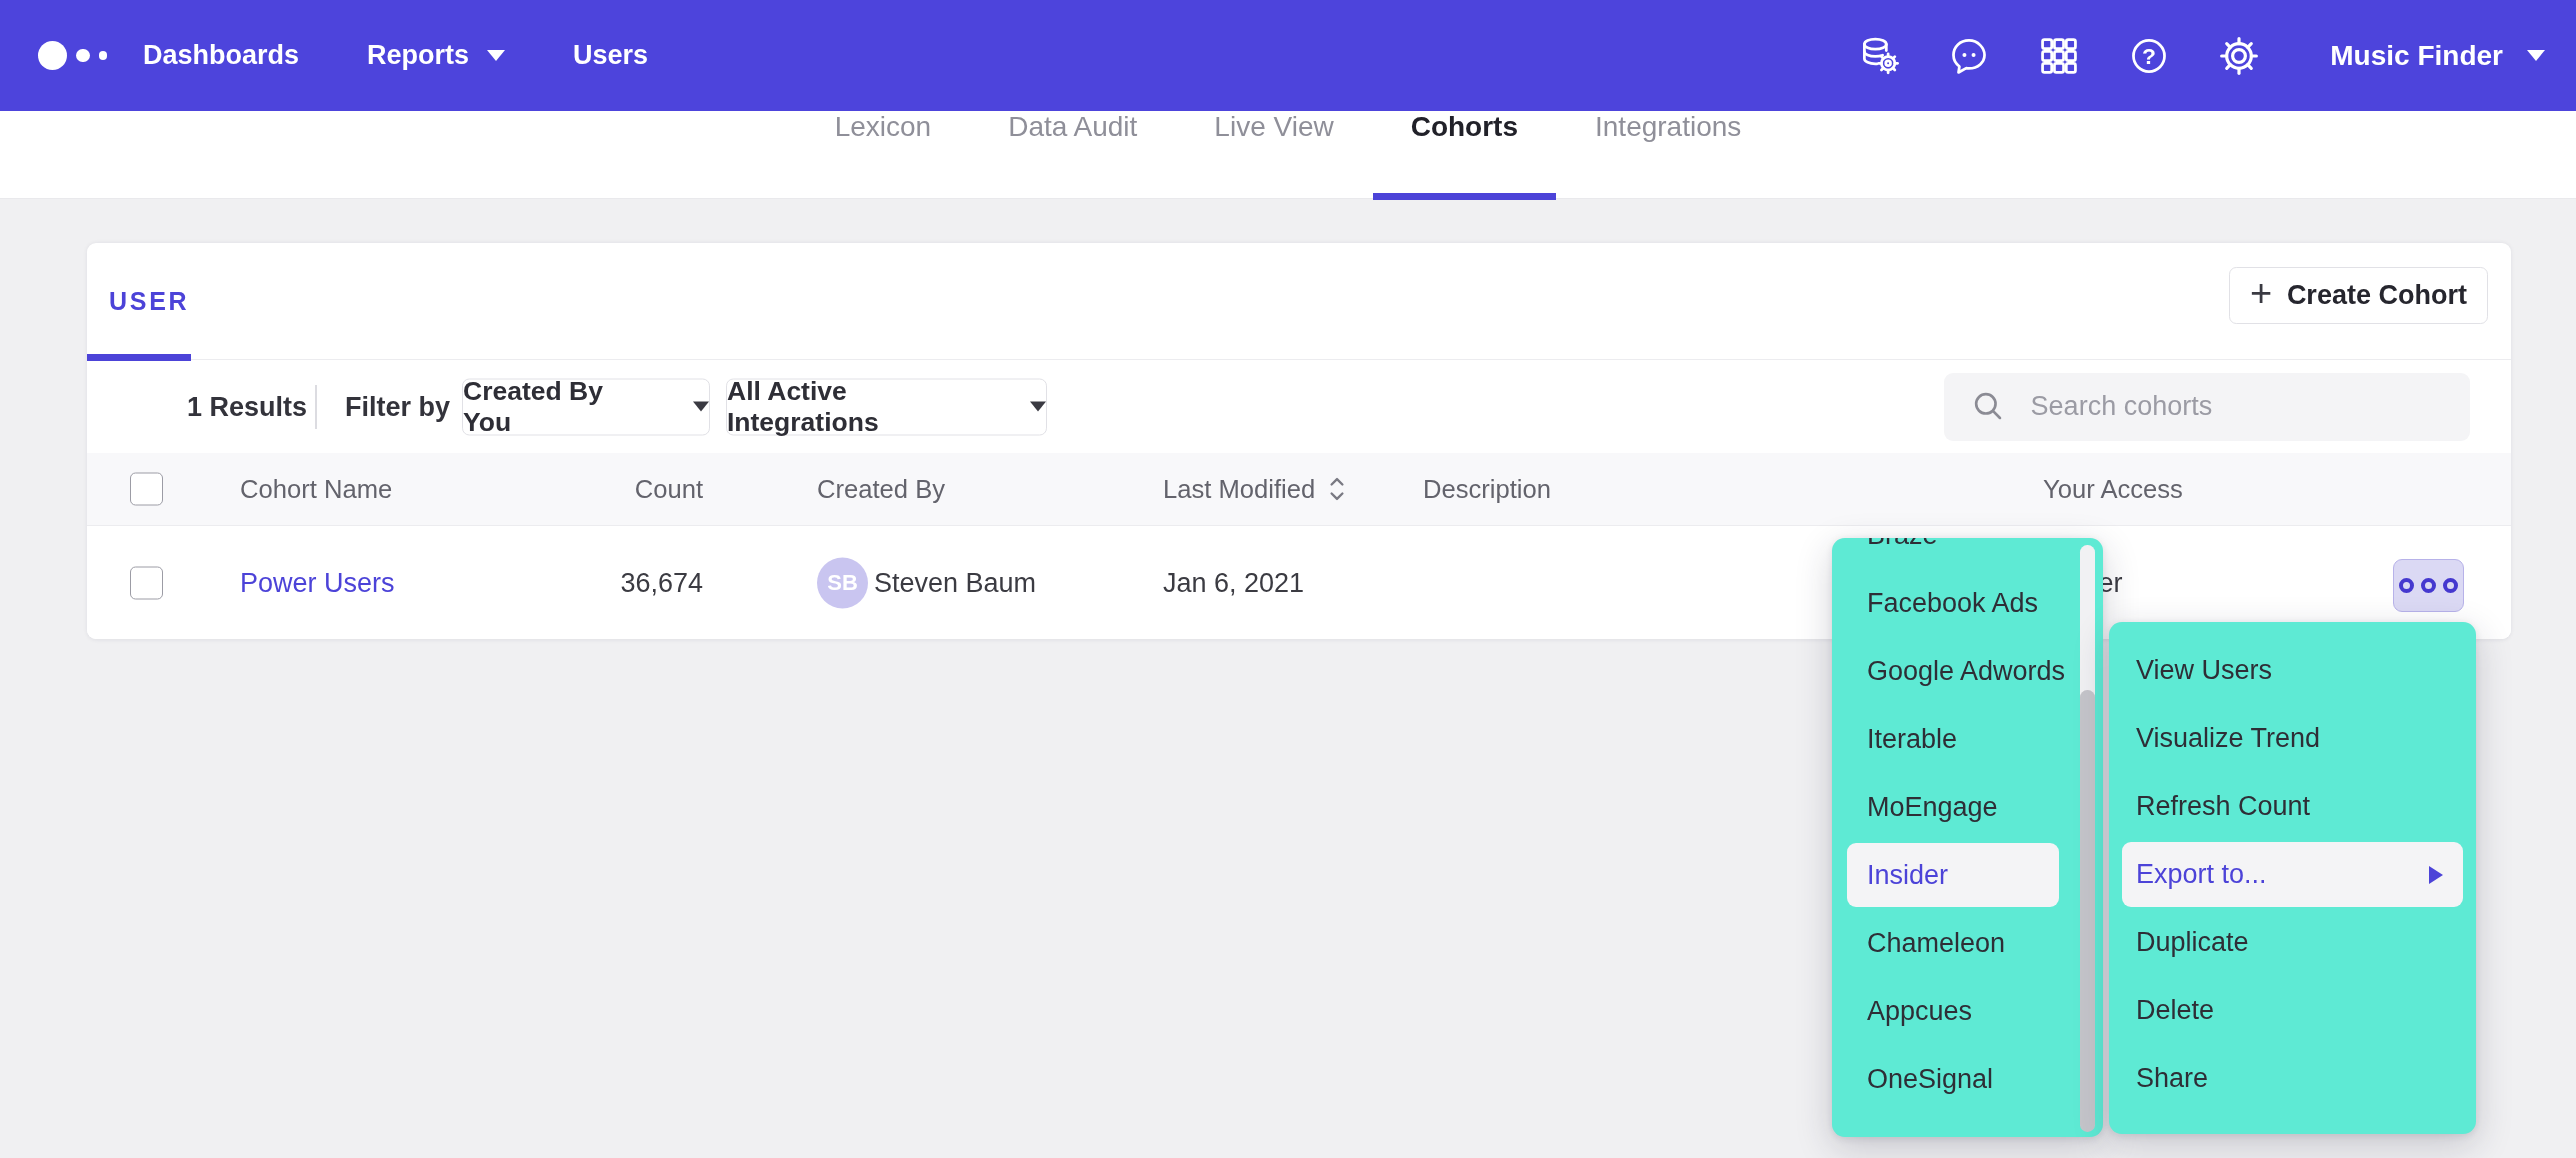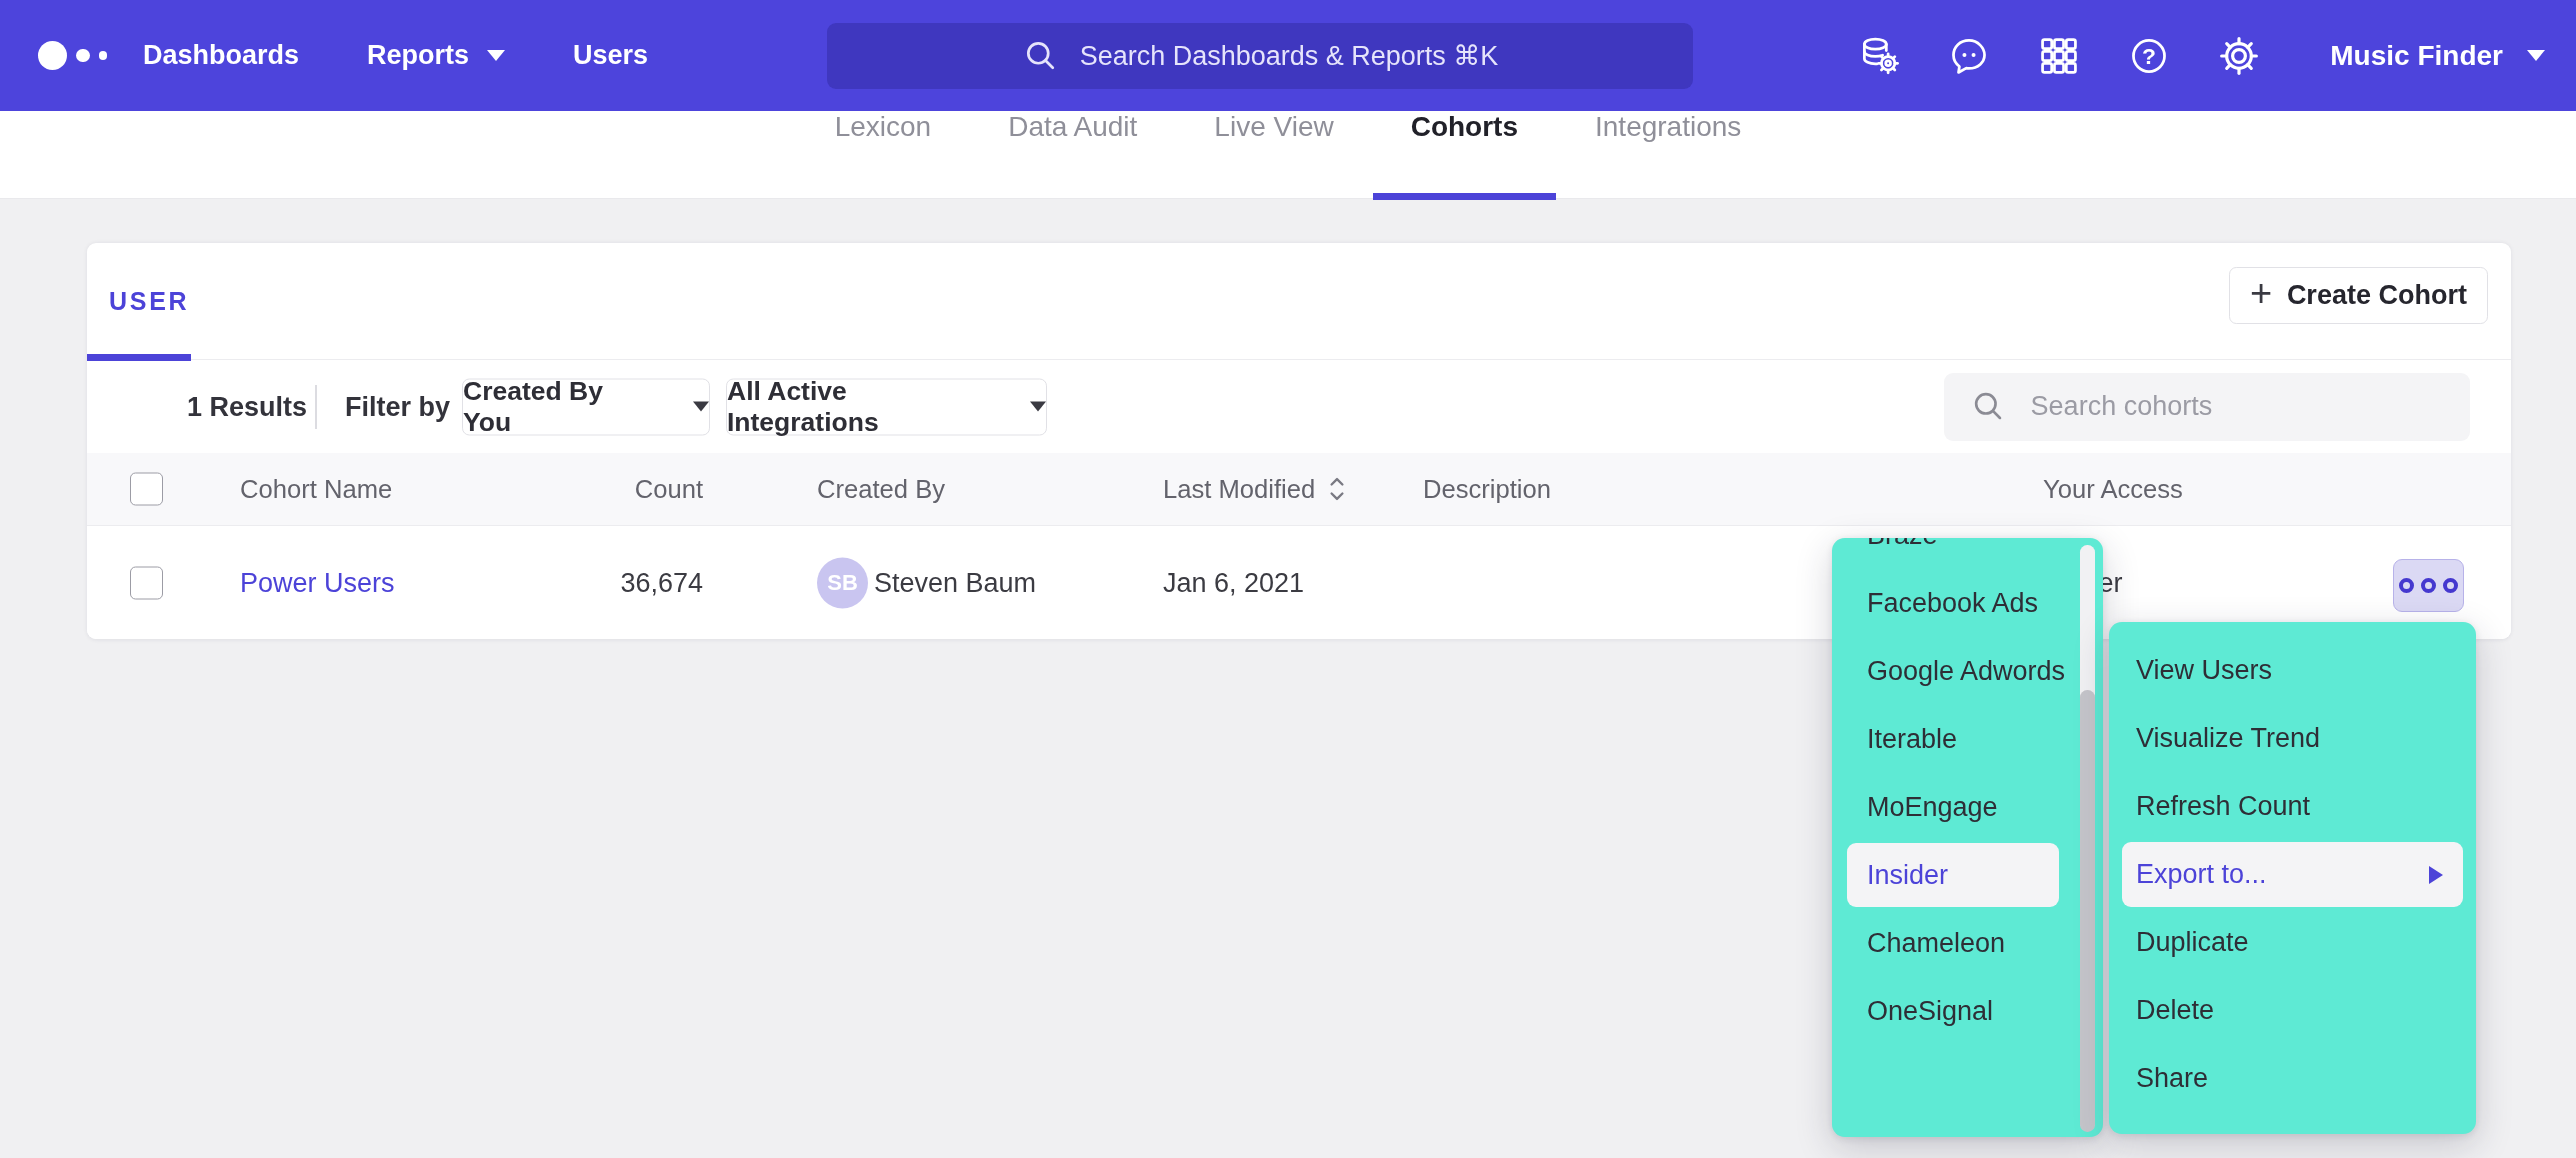--- a/index.html
+++ b/index.html
@@ -116,29 +116,20 @@
       <span>Dashboards</span>
     </div>
     <div class="nav-item">
       <span>Reports</span>
       <span class="caret-down"></span>
     </div>
     <div class="nav-item">
       <span>Users</span>
     </div>
   </div>
-  <div class="nav-search">
-    <span>
-      <svg width="38" height="38" viewBox="0 0 42 42" fill="none" stroke="#e6e4fb" stroke-width="3" stroke-linecap="round">
-        <circle cx="18" cy="18" r="11"></circle>
-          <line x1="26" y1="26" x2="34" y2="34"></line>
-      </svg>
-    </span>
-    <span class="ph">Search Dashboards &amp; Reports ⌘K</span>
-  </div>
   <div class="nav-right">
     <span class="nav-icon">
       <svg width="42" height="42" viewBox="0 0 46 46" fill="none" stroke="#fff" stroke-width="3" stroke-linecap="round">
         <ellipse cx="19" cy="10" rx="12" ry="5.5"></ellipse>
         <path d="M7 10 V26 c0 3 5.4 5.5 12 5.5 h2"></path>
         <path d="M31 10 v7"></path>
         <path d="M7 18 c0 3 5.4 5.5 12 5.5 c3 0 5.8 -0.5 8 -1.3"></path>
         <circle cx="33" cy="31" r="7.4"></circle>
           <circle cx="33" cy="31" r="2.6"></circle>
         <line x1="40.4" y1="31" x2="43.4" y2="31"></line>
@@ -309,20 +300,23 @@
         <span class="mlabel">MoEngage</span>
       </div>
     <div class="mi highlighted">
         <span class="hlbg"></span>
         <span class="mlabel">Insider</span>
       </div>
     <div class="mi">
         <span class="mlabel">Chameleon</span>
       </div>
     <div class="mi">
+        <span class="mlabel">Appcues</span>
+      </div>
+    <div class="mi">
         <span class="mlabel">OneSignal</span>
       </div>
   </div>
   <div class="scroll-track"></div>
   <div class="scroll-thumb"></div>
 </div>
 
 <div class="menu actions-menu">
   <div class="mi">
       <span class="mlabel">View Users</span>

